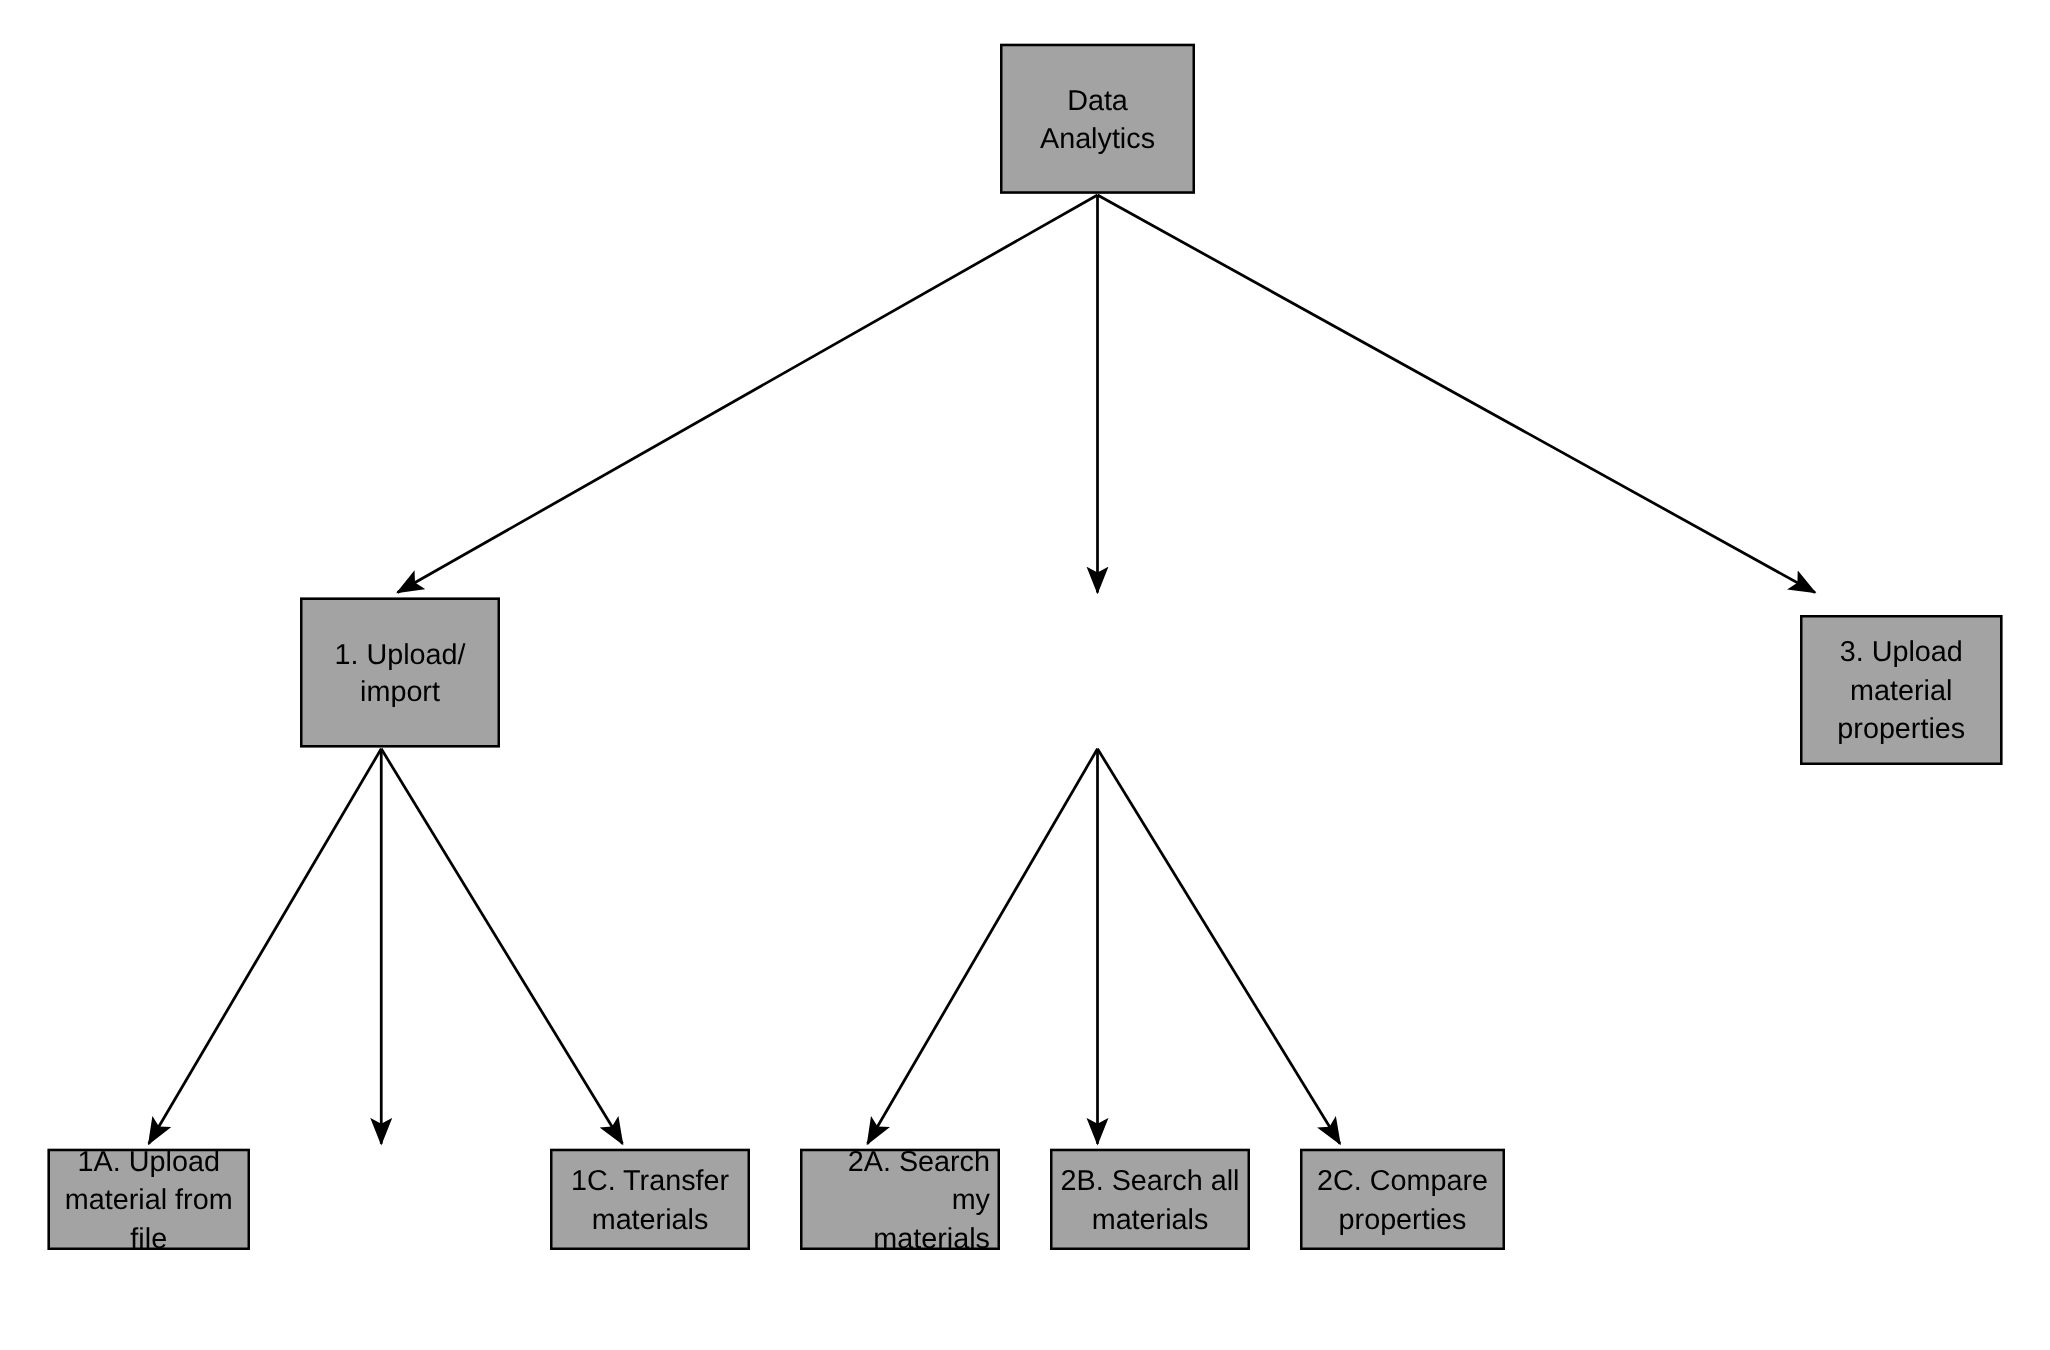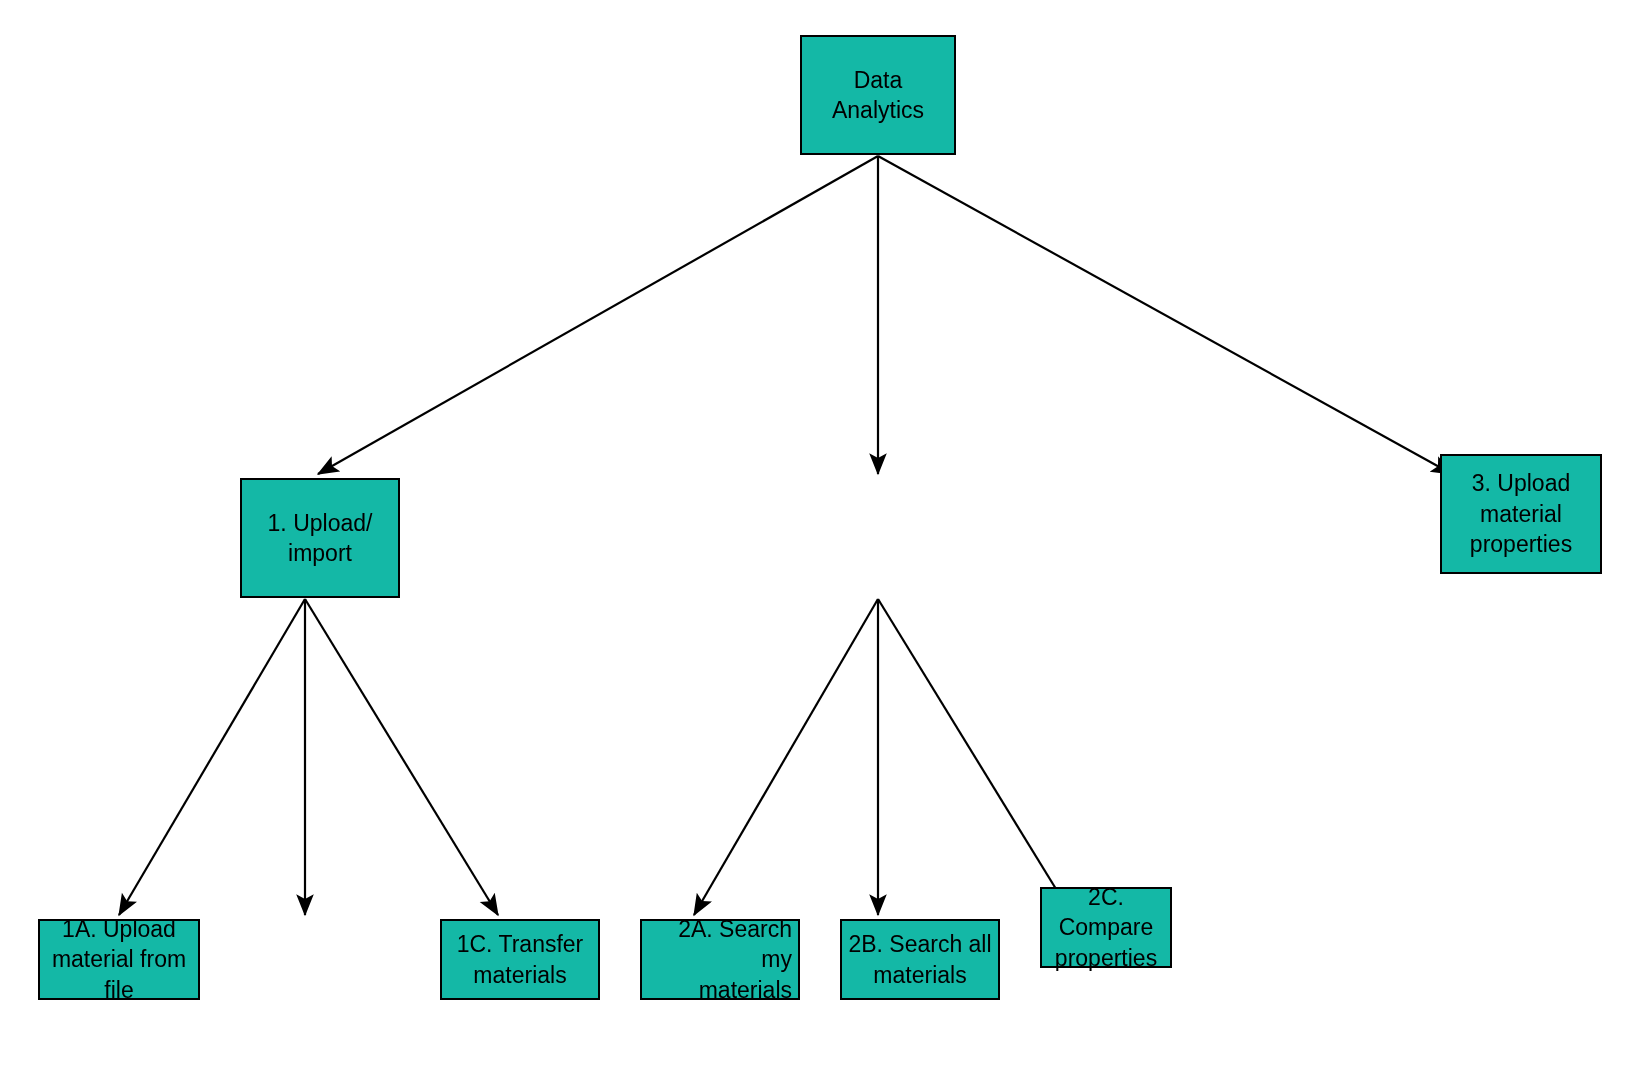--- a/index.html
+++ b/index.html
@@ -20,21 +20,21 @@
     left: 0;
     top: 0;
     width: 1640px;
     height: 1080px;
     pointer-events: none;
   }
   .node {
     position: absolute;
     box-sizing: border-box;
     border: 2px solid #000000;
-    background: #14b8a6;
+    background: #a3a3a3;
     display: flex;
     align-items: center;
     justify-content: center;
     text-align: center;
     color: #000000;
     font-size: 23px;
     line-height: 1.32;
     font-family: "Liberation Sans", sans-serif;
     white-space: pre-line;
     padding: 16px 6px;
@@ -73,21 +73,21 @@
     <span class="node-label">Data
 Analytics</span>
   </div>
 
   <div class="node" style="left:240px;top:478px;width:160px;height:120px;justify-content:center;">
     <span class="node-label">1. Upload/
 import</span>
   </div>
 
 
-  <div class="node" style="left:1440px;top:454px;width:162px;height:120px;">
+  <div class="node" style="left:1440px;top:492px;width:162px;height:120px;">
     <span class="node-label">3. Upload
 material
 properties</span>
   </div>
 
   <div class="node" style="left:38px;top:919px;width:162px;height:81px;">
     <span class="node-label">1A. Upload
 material from
 file</span>
   </div>
@@ -101,18 +101,18 @@
   <div class="node" style="left:640px;top:919px;width:160px;height:81px;text-align:right;">
     <span class="node-label">2A. Search my
 materials</span>
   </div>
 
   <div class="node" style="left:840px;top:919px;width:160px;height:81px;">
     <span class="node-label">2B. Search all
 materials</span>
   </div>
 
-  <div class="node" style="left:1040px;top:887px;width:132px;height:81px;">
+  <div class="node" style="left:1040px;top:919px;width:164px;height:81px;">
     <span class="node-label">2C. Compare
 properties</span>
   </div>
 
 </div>
 
 </body></html>

